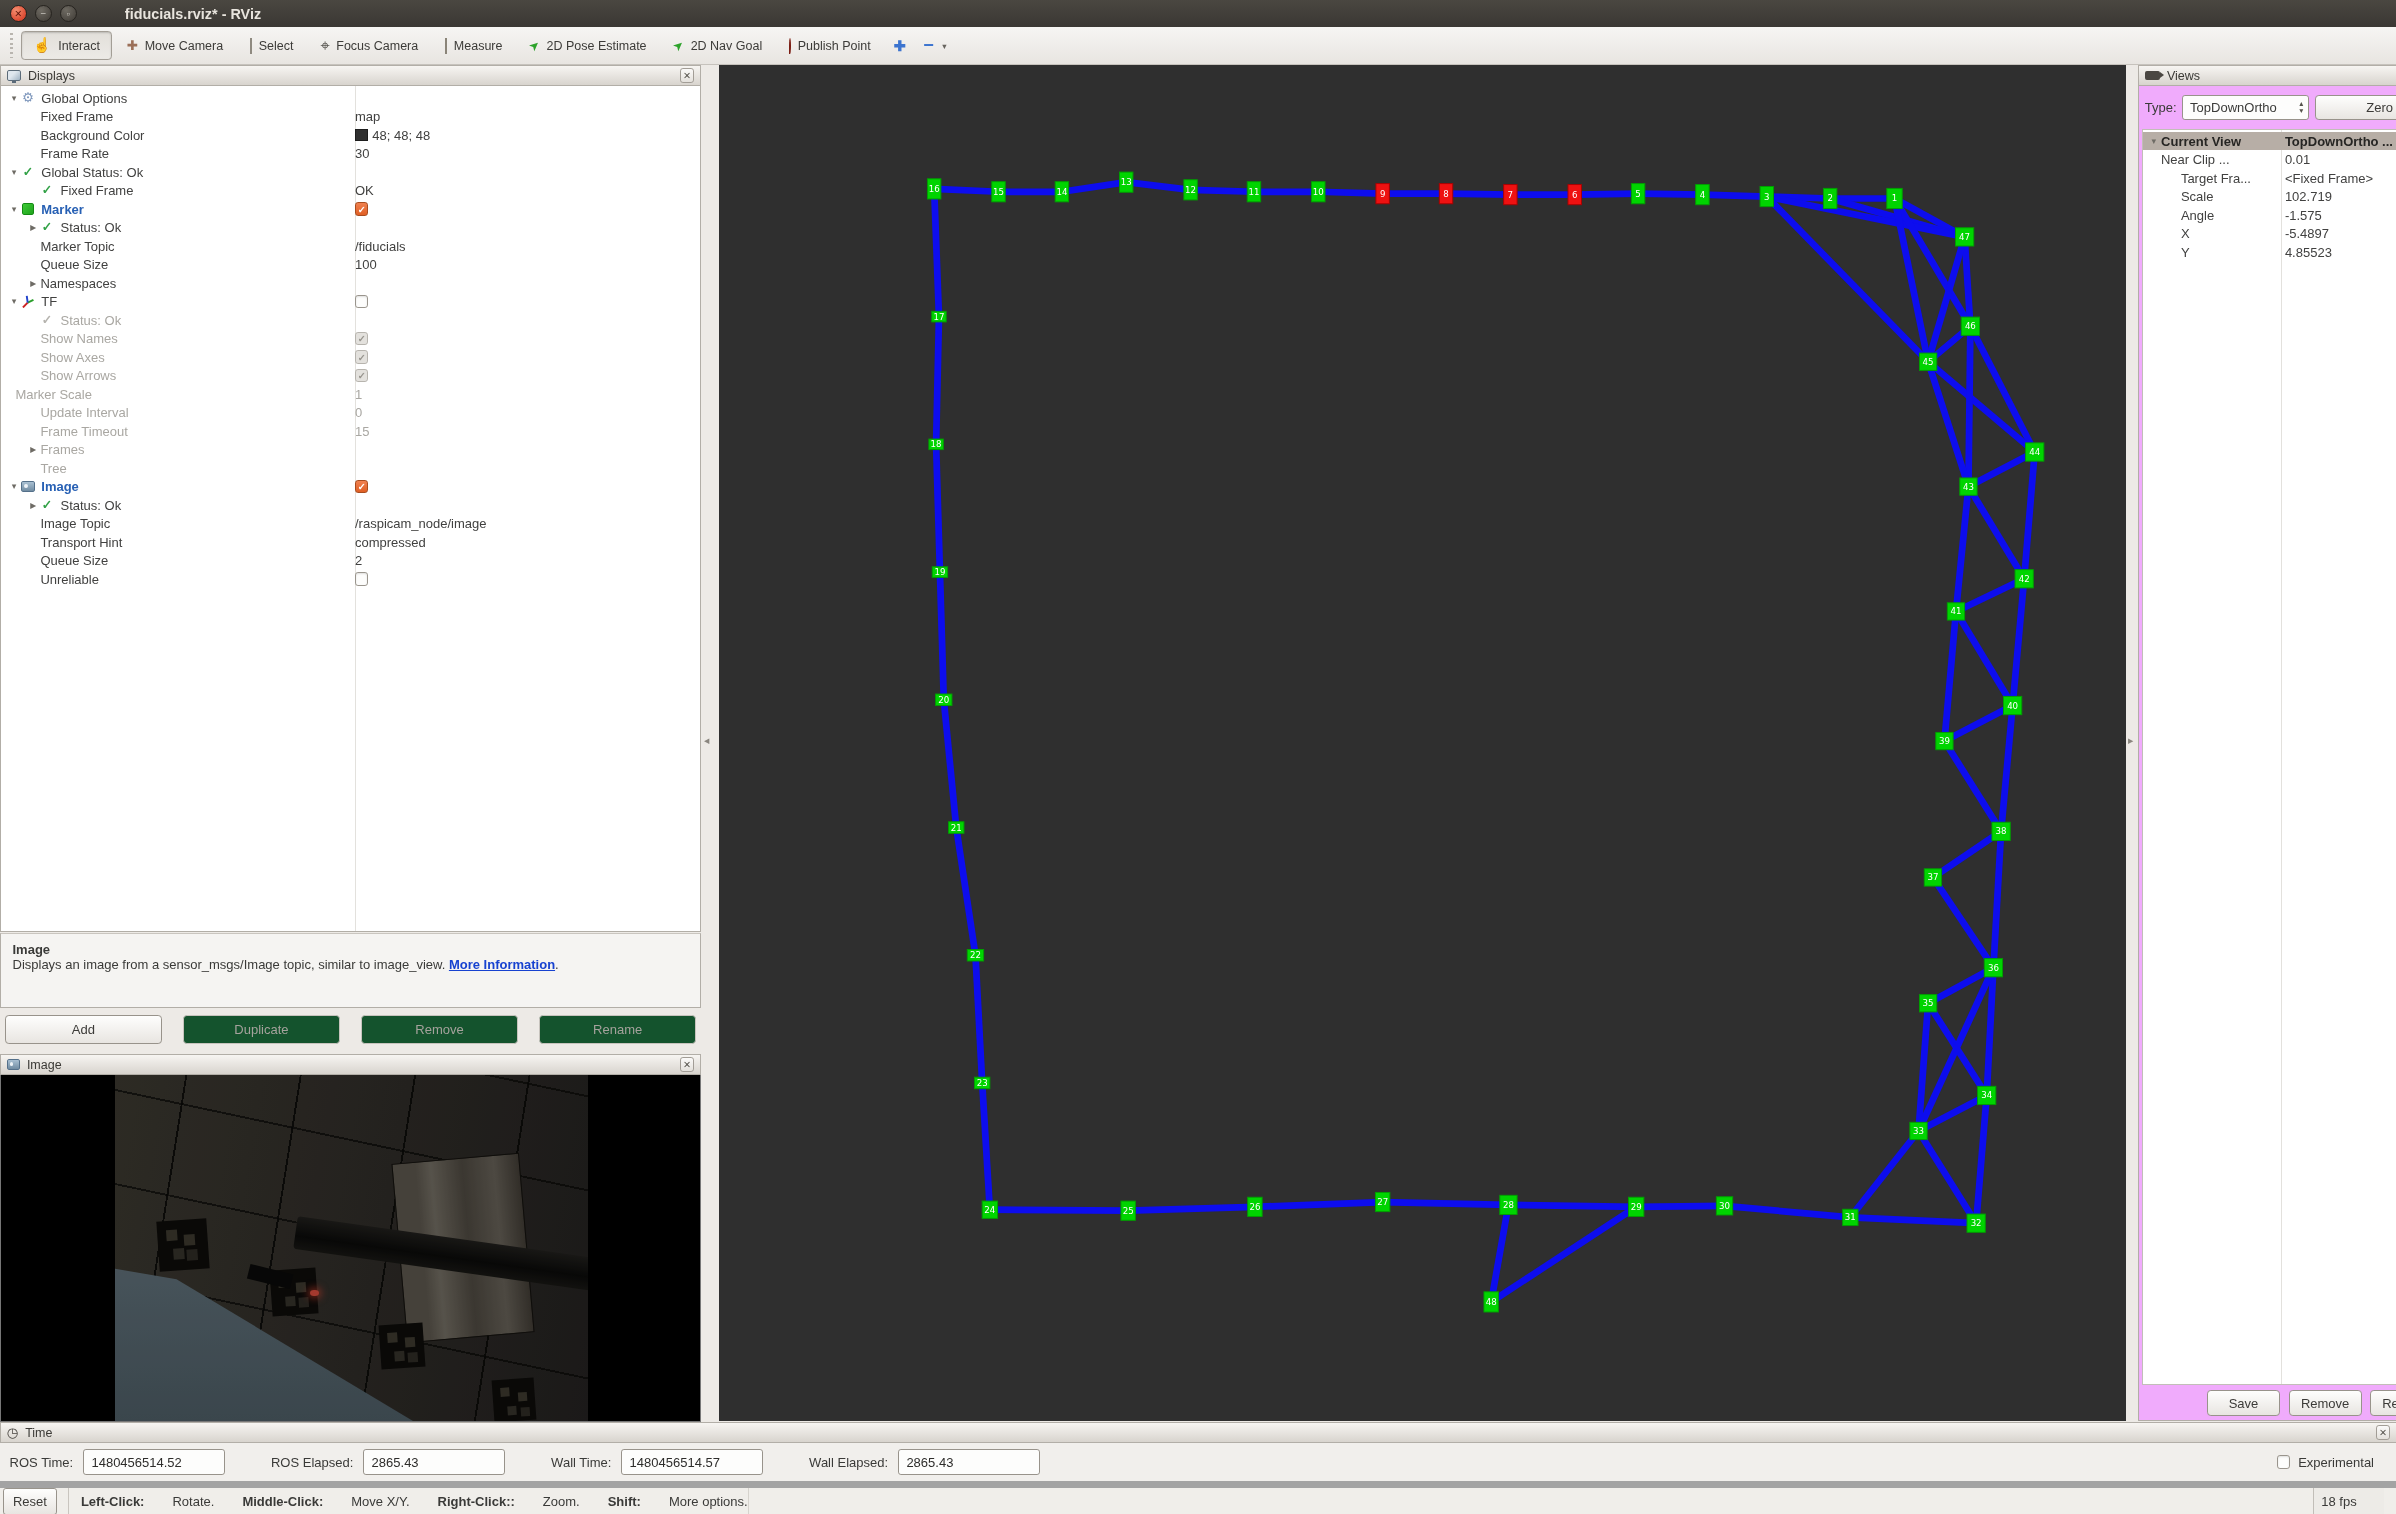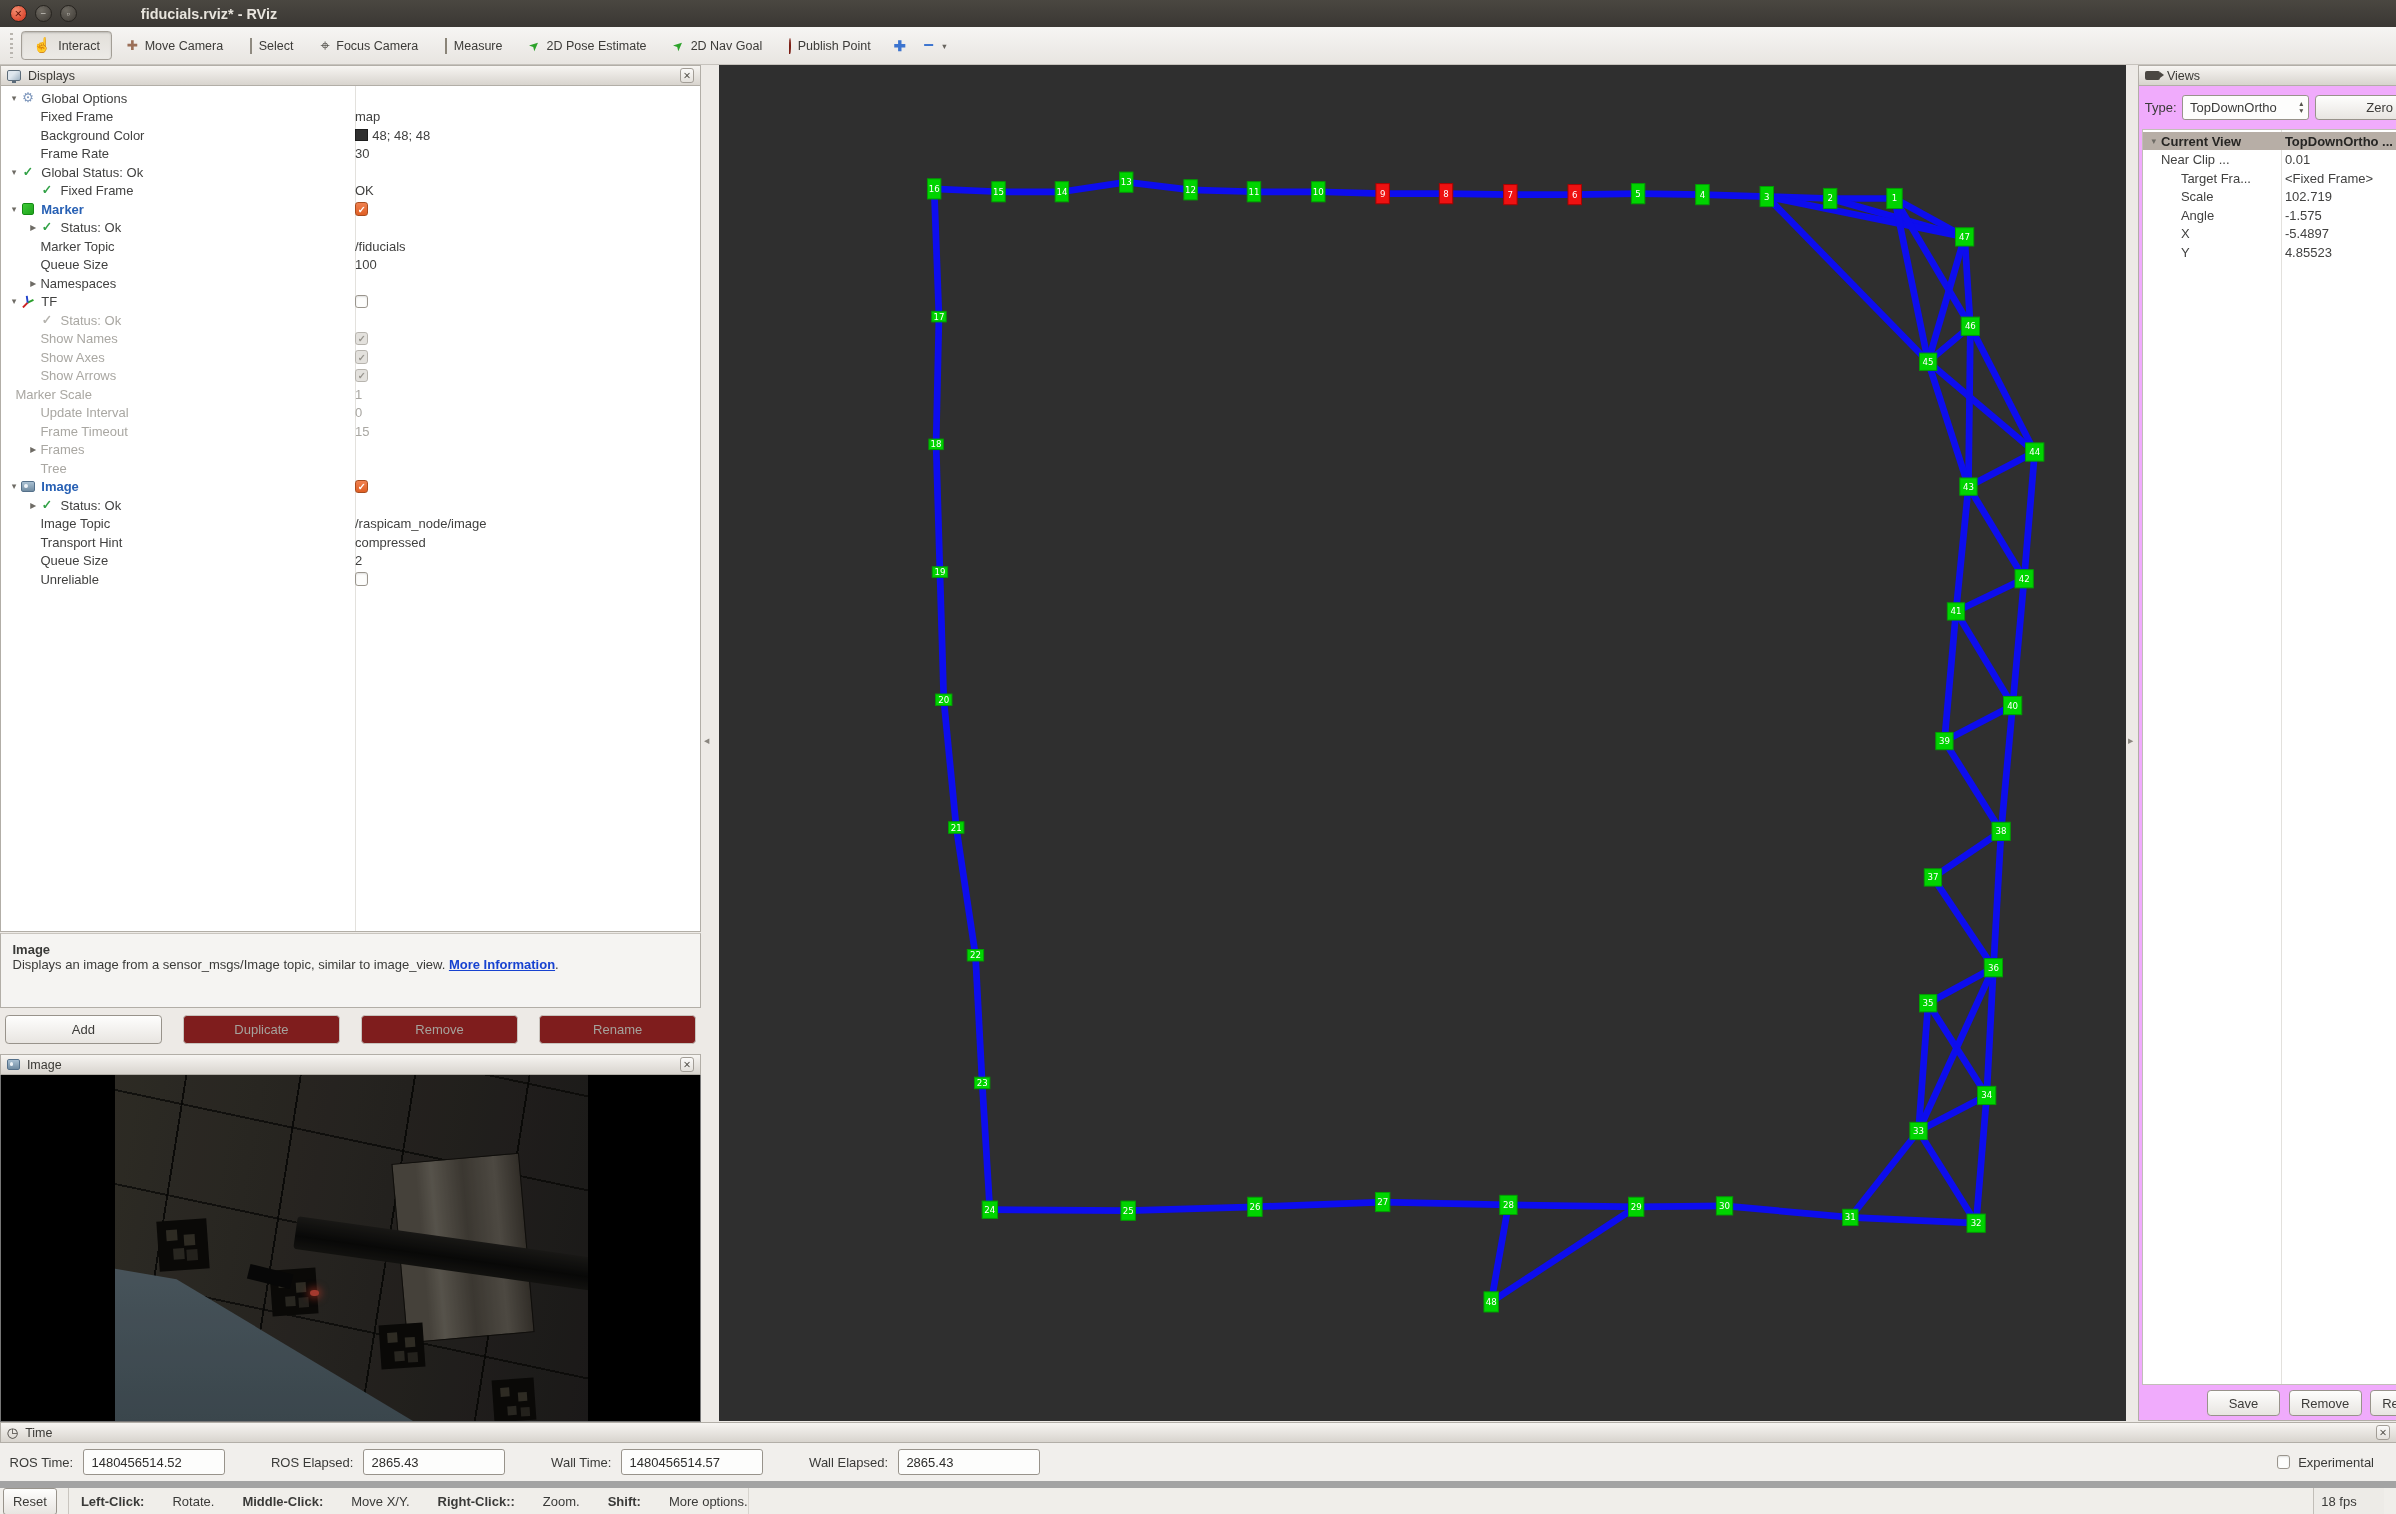--- a/index.html
+++ b/index.html
@@ -10,21 +10,21 @@
     -webkit-font-smoothing:antialiased; color:#3a3a38;
   }
   
   .titlebar { position:absolute; left:0; top:0; right:0; height:27px;
     background:linear-gradient(#4a4741,#3a3733); display:flex; align-items:center; }
   .winbtns { display:flex; gap:7.7px; margin-left:9.6px; }
   .wbtn { width:17.3px; height:17.3px; border-radius:50%; border:1px solid #26231f;
     display:flex; align-items:center; justify-content:center; font-size:9.6px; line-height:1; }
   .wbtn.close { background:radial-gradient(circle at 35% 30%, #f58f71, #dd4b33 70%); color:#5e150b; }
   .wbtn.min, .wbtn.max { background:radial-gradient(circle at 35% 30%, #6e6a62, #4a4640 75%); color:#cfccc5; }
-  .wtitle { margin-left:64px; font-weight:bold; font-size:14.4px; color:#e8e4dd; }
+  .wtitle { margin-left:48px; font-weight:bold; font-size:14.4px; color:#e8e4dd; }
   
   .toolbar { position:absolute; left:0; top:27px; right:0; height:38px;
     background:linear-gradient(#f6f5f3,#e8e5e1); border-bottom:1px solid #c6c2bc;
     display:flex; align-items:center; gap:1.9px; padding-left:9.6px; }
   .tb-handle { width:3.8px; height:25px; margin-right:5.8px;
     background:repeating-linear-gradient(#b9b5af 0 1.9px, transparent 1.9px 4.8px); }
   .tool { display:inline-flex; align-items:center; gap:6.7px; height:29px; padding:0 11.5px;
     font-size:12.5px; color:#3c3b38; border:1px solid transparent; border-radius:3.8px; background:transparent; cursor:default; }
   .tool.active { background:linear-gradient(#e2dfda,#eceae6); border:1px solid #a39e96;
     box-shadow:inset 0 1px 1.9px rgba(0,0,0,.18); }
@@ -86,21 +86,21 @@
   .cb.dis { background:#e3e1dd; border:1px solid #b7b4ae; color:#97948e; }
   .dp-help { position:absolute; left:0; top:868px; width:701px; height:75px; background:#f5f4f2;
     border:1px solid #b2aea7; border-top:1px solid #c9c5bf; padding:7.7px 11.5px; font-size:13px; }
   .dp-help .ht { font-weight:bold; }
   .dp-help a { color:#1742d0; font-weight:bold; }
   .dp-buttons { position:absolute; left:0; top:950px; width:701px; height:31px;
     display:flex; gap:21px; padding:0 4.8px; }
   .btn { flex:1; height:29px; border-radius:3.8px; font-size:13px;
     display:flex; align-items:center; justify-content:center;
     background:linear-gradient(#fefefd,#e8e5e1); border:1px solid #98938b; color:#3c3b38; }
-  .btn.dis { background:#7f1d1d; border:1px solid #c7c3bd; color:#a5a29c; }
+  .btn.dis { background:#14532d; border:1px solid #c7c3bd; color:#a5a29c; }
   
   .ip-header { position:absolute; left:0; top:989px; width:701px; }
   .cam { position:absolute; left:0; top:1010px; width:701px; height:347px; background:#000;
     border:1px solid #777; border-top:none; overflow:hidden; }
   .cam-photo { position:absolute; left:114px; top:0; width:473px; height:100%; overflow:hidden;
     background:linear-gradient(100deg,#3a372f 0%, #2e2b27 55%, #232120 100%); }
   .cam-grid { position:absolute; inset:-38px;
     background-image:
       repeating-linear-gradient(99deg, rgba(8,8,6,.85) 0 1.9px, transparent 1.9px 113px),
       repeating-linear-gradient(12deg, rgba(8,8,6,.7) 0 1.9px, transparent 1.9px 92px); }

